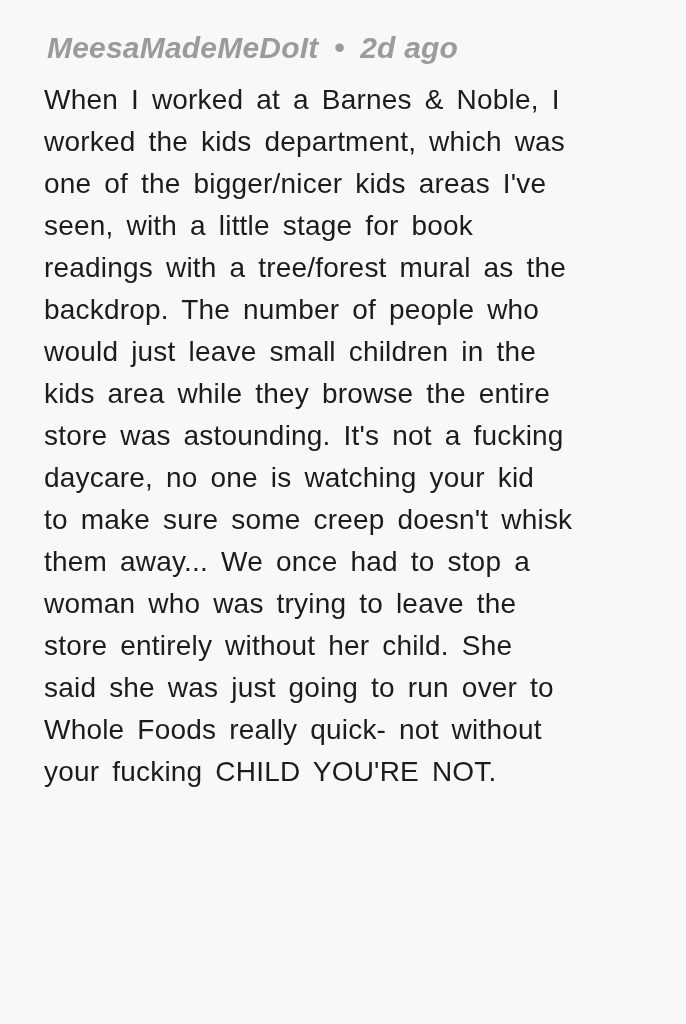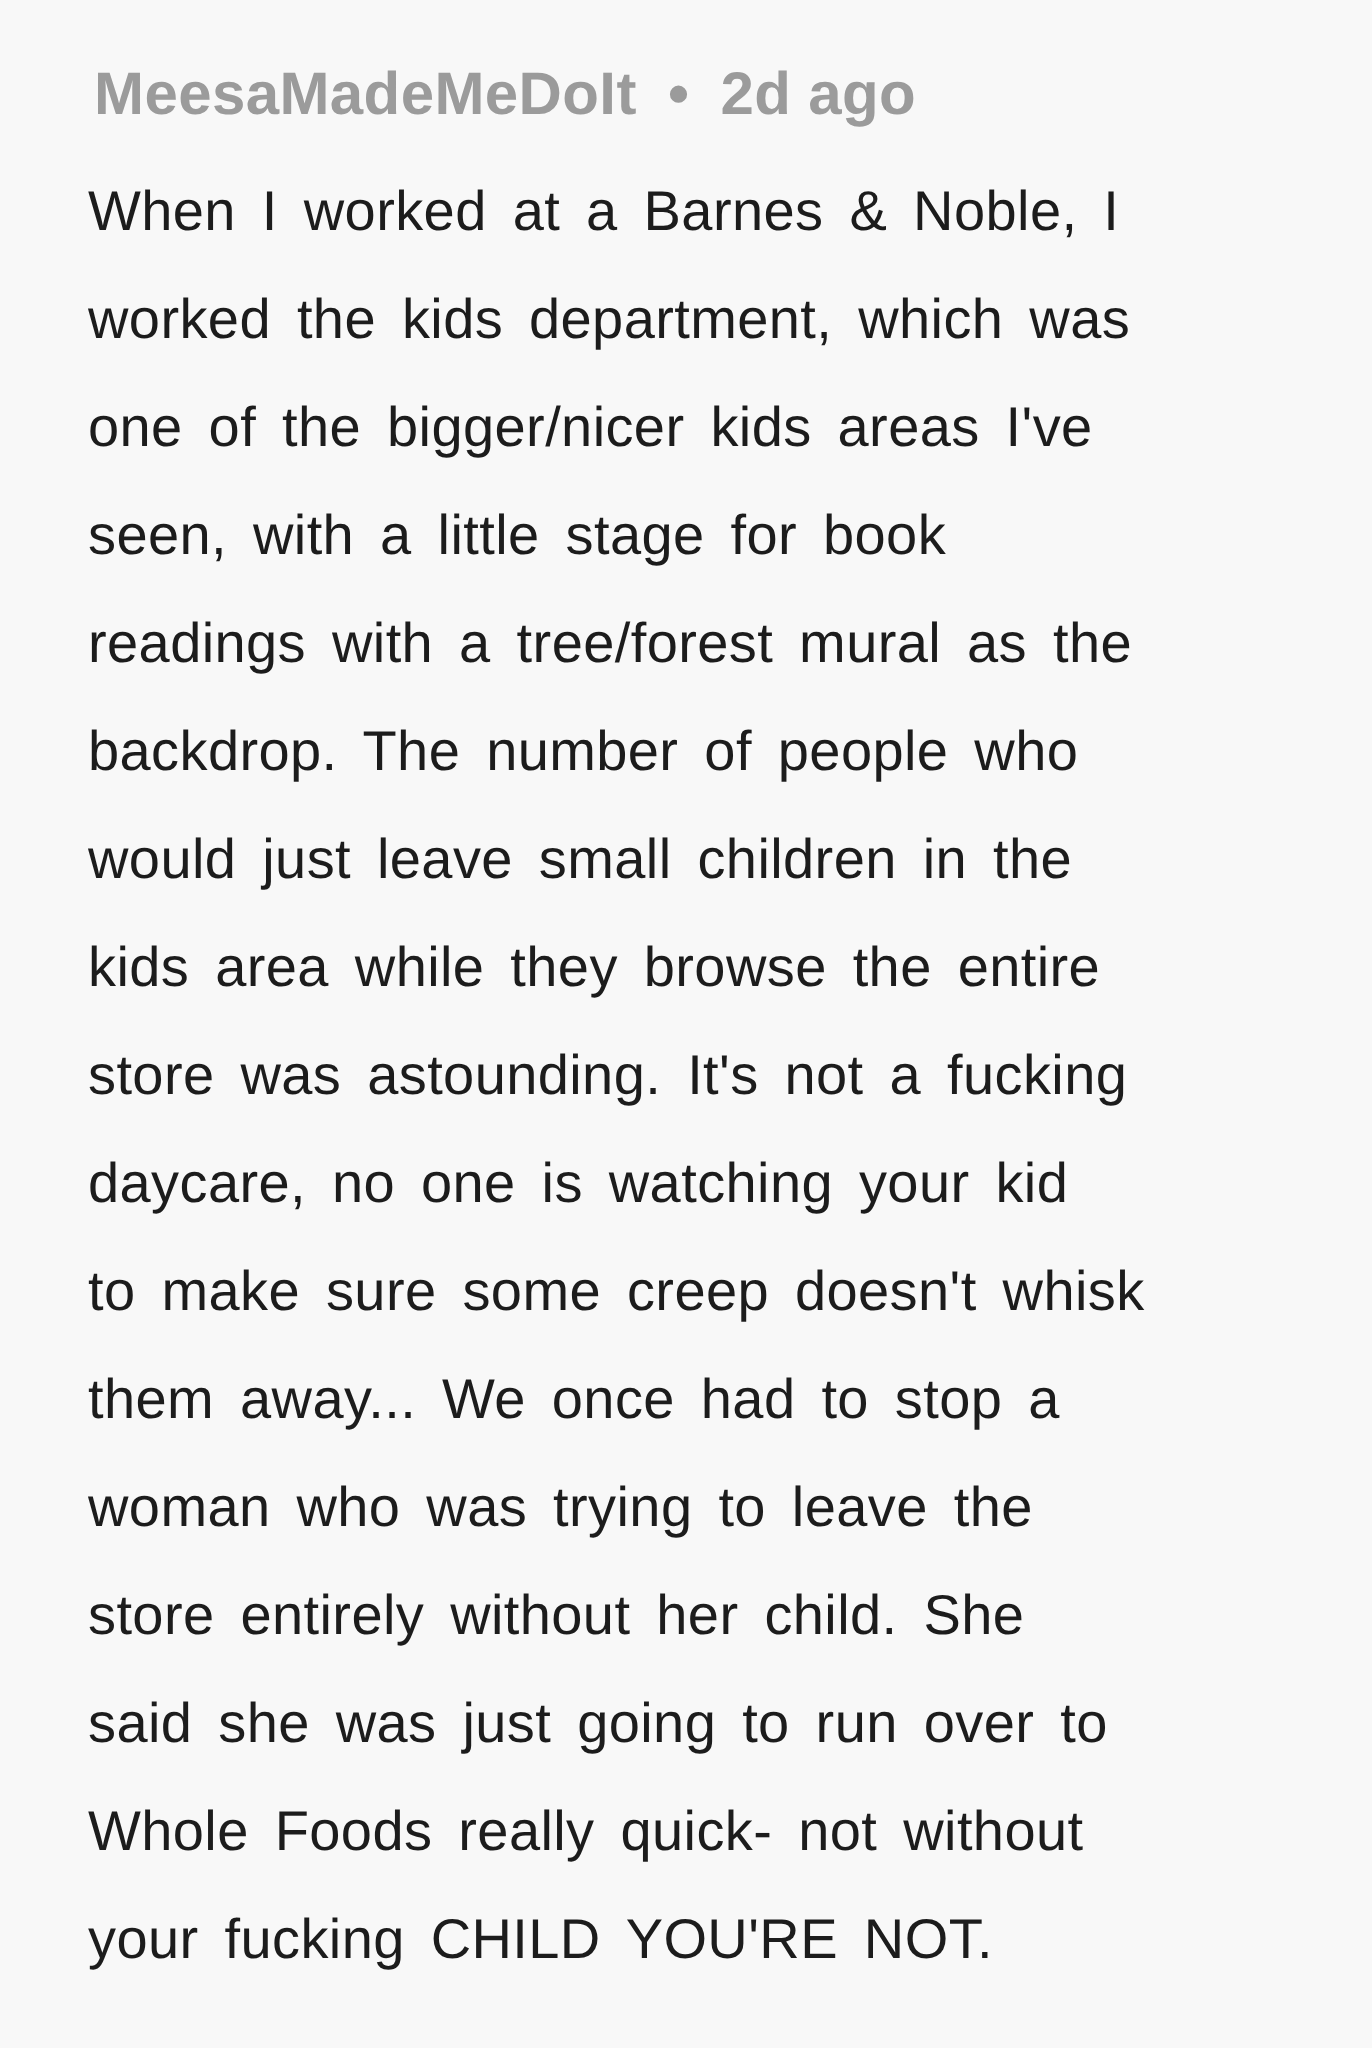--- a/index.html
+++ b/index.html
@@ -16,29 +16,30 @@
     overflow: hidden;
   }
   .comment-header {
     padding: 30px 40px 0 47px;
     font-size: 30px;
     font-weight: bold;
     color: #9b9b9b;
     letter-spacing: 0.2px;
     line-height: 36px;
     white-space: nowrap;
+    font-style: italic;
   }
   .comment-header .sep {
     margin: 0 7px;
   }
   .comment-body {
     margin: 13px 44px 0 44px;
     font-size: 28px;
     color: #1c1c1c;
-    line-height: 54px;
+    line-height: 42px;
     word-spacing: 5px;
     letter-spacing: 0.2px;
     white-space: pre-line;
     font-stretch: condensed;
   }
 </style>
 </head>
 <body>
 
 <div class="comment-card">

